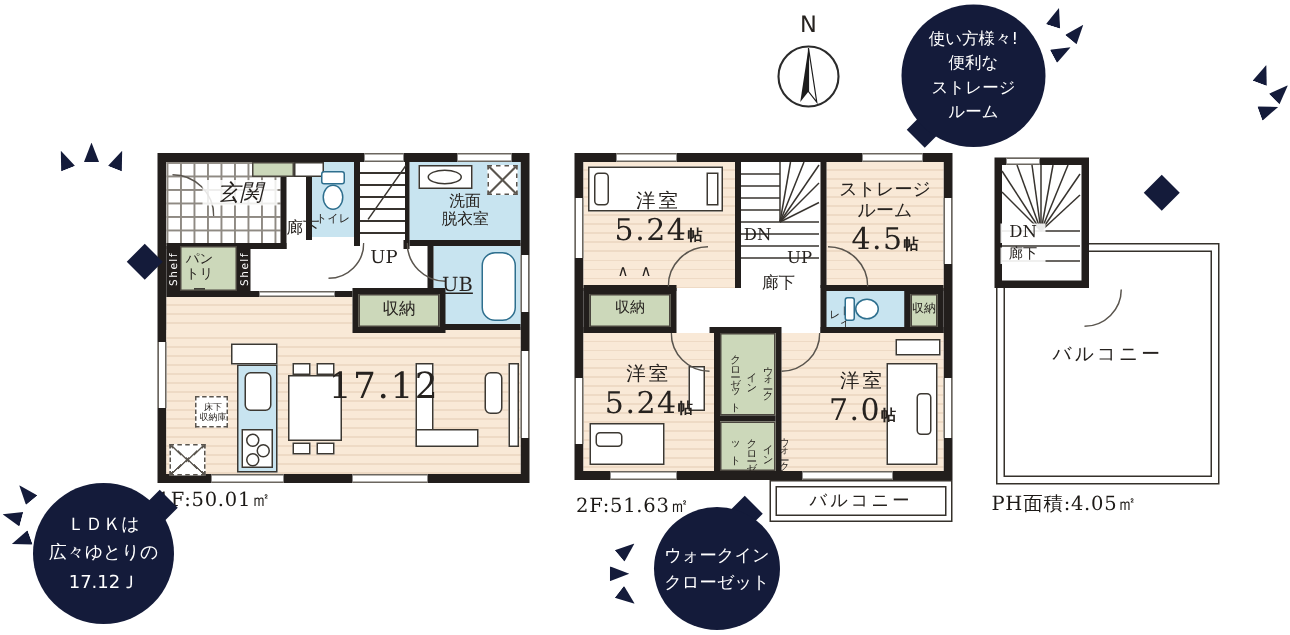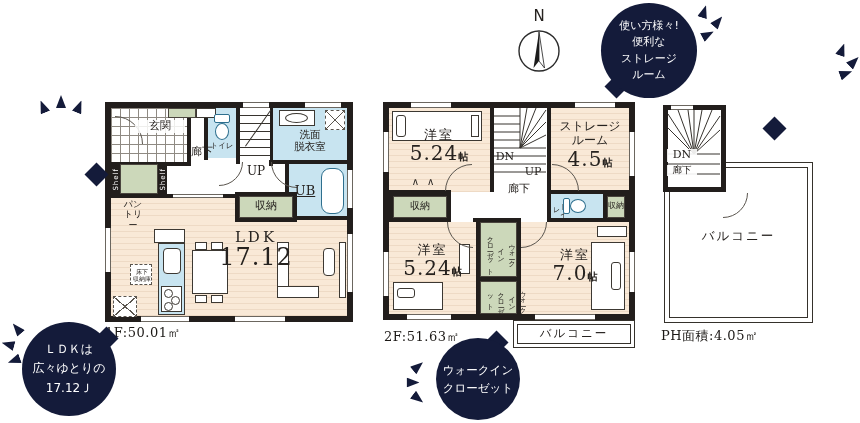--- a/index.html
+++ b/index.html
@@ -76,21 +76,21 @@
     <div class="wall" style="left:6px;top:92px;width:124px;height:4px;"></div>
     <div class="winH" style="left:68px;top:92px;width:50px;height:4px;"></div>
 
     <div class="shelf" style="left:6px;top:62px;width:9px;height:30px;">
         <span>Shelf</span>
       </div>
     <div class="grn" style="left:15px;top:62px;width:38px;height:30px;"></div>
     <div class="shelf" style="left:53px;top:62px;width:9px;height:30px;">
         <span>Shelf</span>
       </div>
-    <div class="lbl" style="left:15px;top:66px;width:26px;font-size:9px;margin-top:31px;">
+    <div class="lbl" style="left:15px;top:66px;width:26px;font-size:9px;">
       <div>パン</div>
         <div>トリー</div>
       </div>
 
     <div class="wall" style="left:130px;top:90px;width:62px;height:30px;"></div>
     <div class="grn" style="left:134px;top:94px;width:54px;height:22px;"></div>
     <div class="lbl" style="left:134px;top:98px;width:54px;font-size:11px;">収納</div>
 
     <div class="grn" style="left:63px;top:6px;width:28px;height:10px;"></div>
     <div class="furn" style="left:91px;top:6px;width:20px;height:10px;"></div>
@@ -131,30 +131,29 @@
         <div>床下</div>
           <div>収納庫</div>
         </div>
     </div>
     <div class="dash xbox" style="left:8px;top:194px;width:24px;height:21px;"></div>
 
     <div class="arc q-tr" style="left:-18px;top:14px;width:56px;height:56px;"></div>
     <div class="arc q-bl" style="left:166px;top:34px;width:52px;height:52px;"></div>
     <div class="arc q-br" style="left:90px;top:36px;width:48px;height:48px;"></div>
 
-    <div class="lbl" style="left:30px;top:18px;width:50px;font-size:11px;background:rgba(255,255,255,.85);">玄関</div>
+    <div class="lbl" style="left:30px;top:18px;width:50px;font-size:15px;background:rgba(255,255,255,.85);font-style:italic;">玄関</div>
     <div class="lbl" style="left:74px;top:44px;width:46px;font-size:11px;">廊下</div>
     <div class="lbl" style="left:103px;top:40px;width:28px;font-size:7.5px;">トイレ</div>
     <div class="lbl" style="left:134px;top:63px;width:34px;font-size:12px;">UP</div>
     <div class="lbl" style="left:168px;top:26px;width:74px;font-size:10.5px;">
       <div>洗面</div>
         <div>脱衣室</div>
       </div>
     <div class="lbl" style="left:184px;top:82px;width:32px;font-size:13px;text-decoration:underline;">UB</div>
-    <div class="lbl" style="left:96px;top:127px;width:110px;font-size:15px;letter-spacing:3px;">LDK</div>
     <div class="lbl" style="left:86px;top:142px;width:130px;font-size:24px;letter-spacing:1px;">17.12</div>
 
     <div class="winH" style="left:138px;top:0;width:26px;height:6px;"></div>
     <div class="winH" style="left:200px;top:0;width:36px;height:6px;"></div>
     <div class="winV" style="left:242px;top:68px;width:6px;height:38px;"></div>
     <div class="winV" style="left:242px;top:132px;width:6px;height:58px;"></div>
     <div class="winV" style="left:0;top:126px;width:6px;height:44px;"></div>
     <div class="winH" style="left:36px;top:214px;width:48px;height:6px;"></div>
     <div class="winH" style="left:130px;top:214px;width:50px;height:6px;"></div>
   </div>

